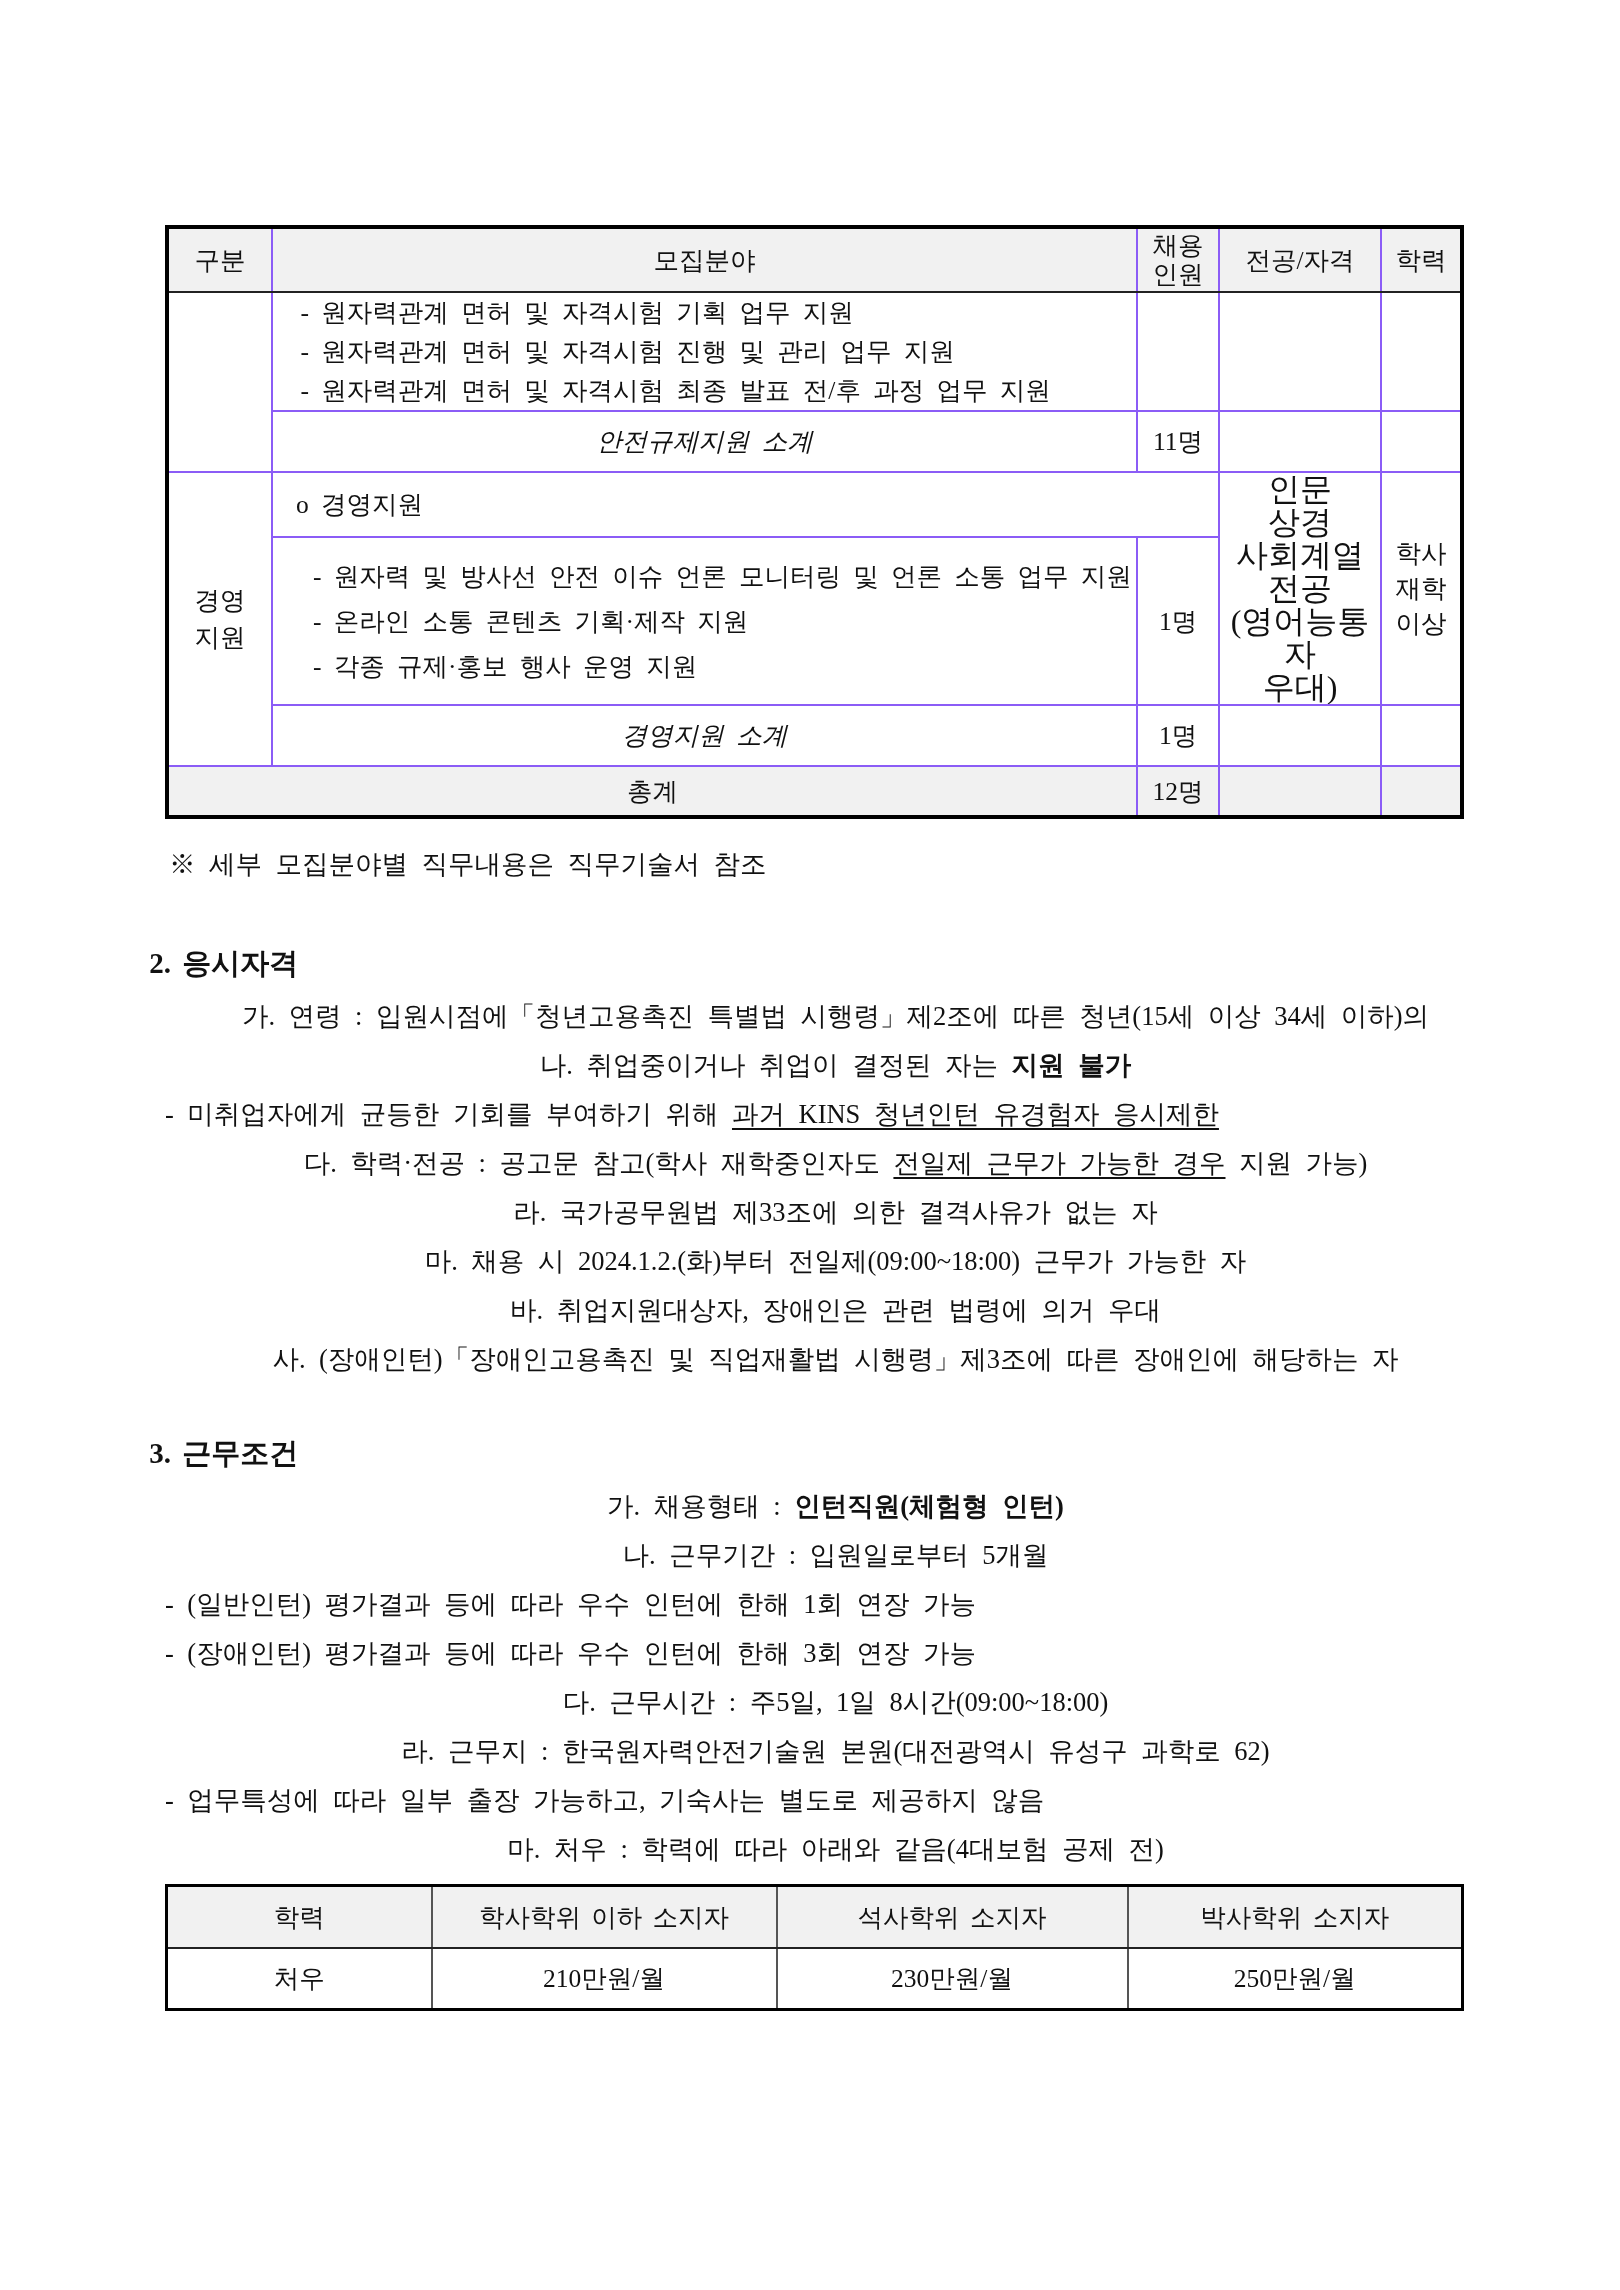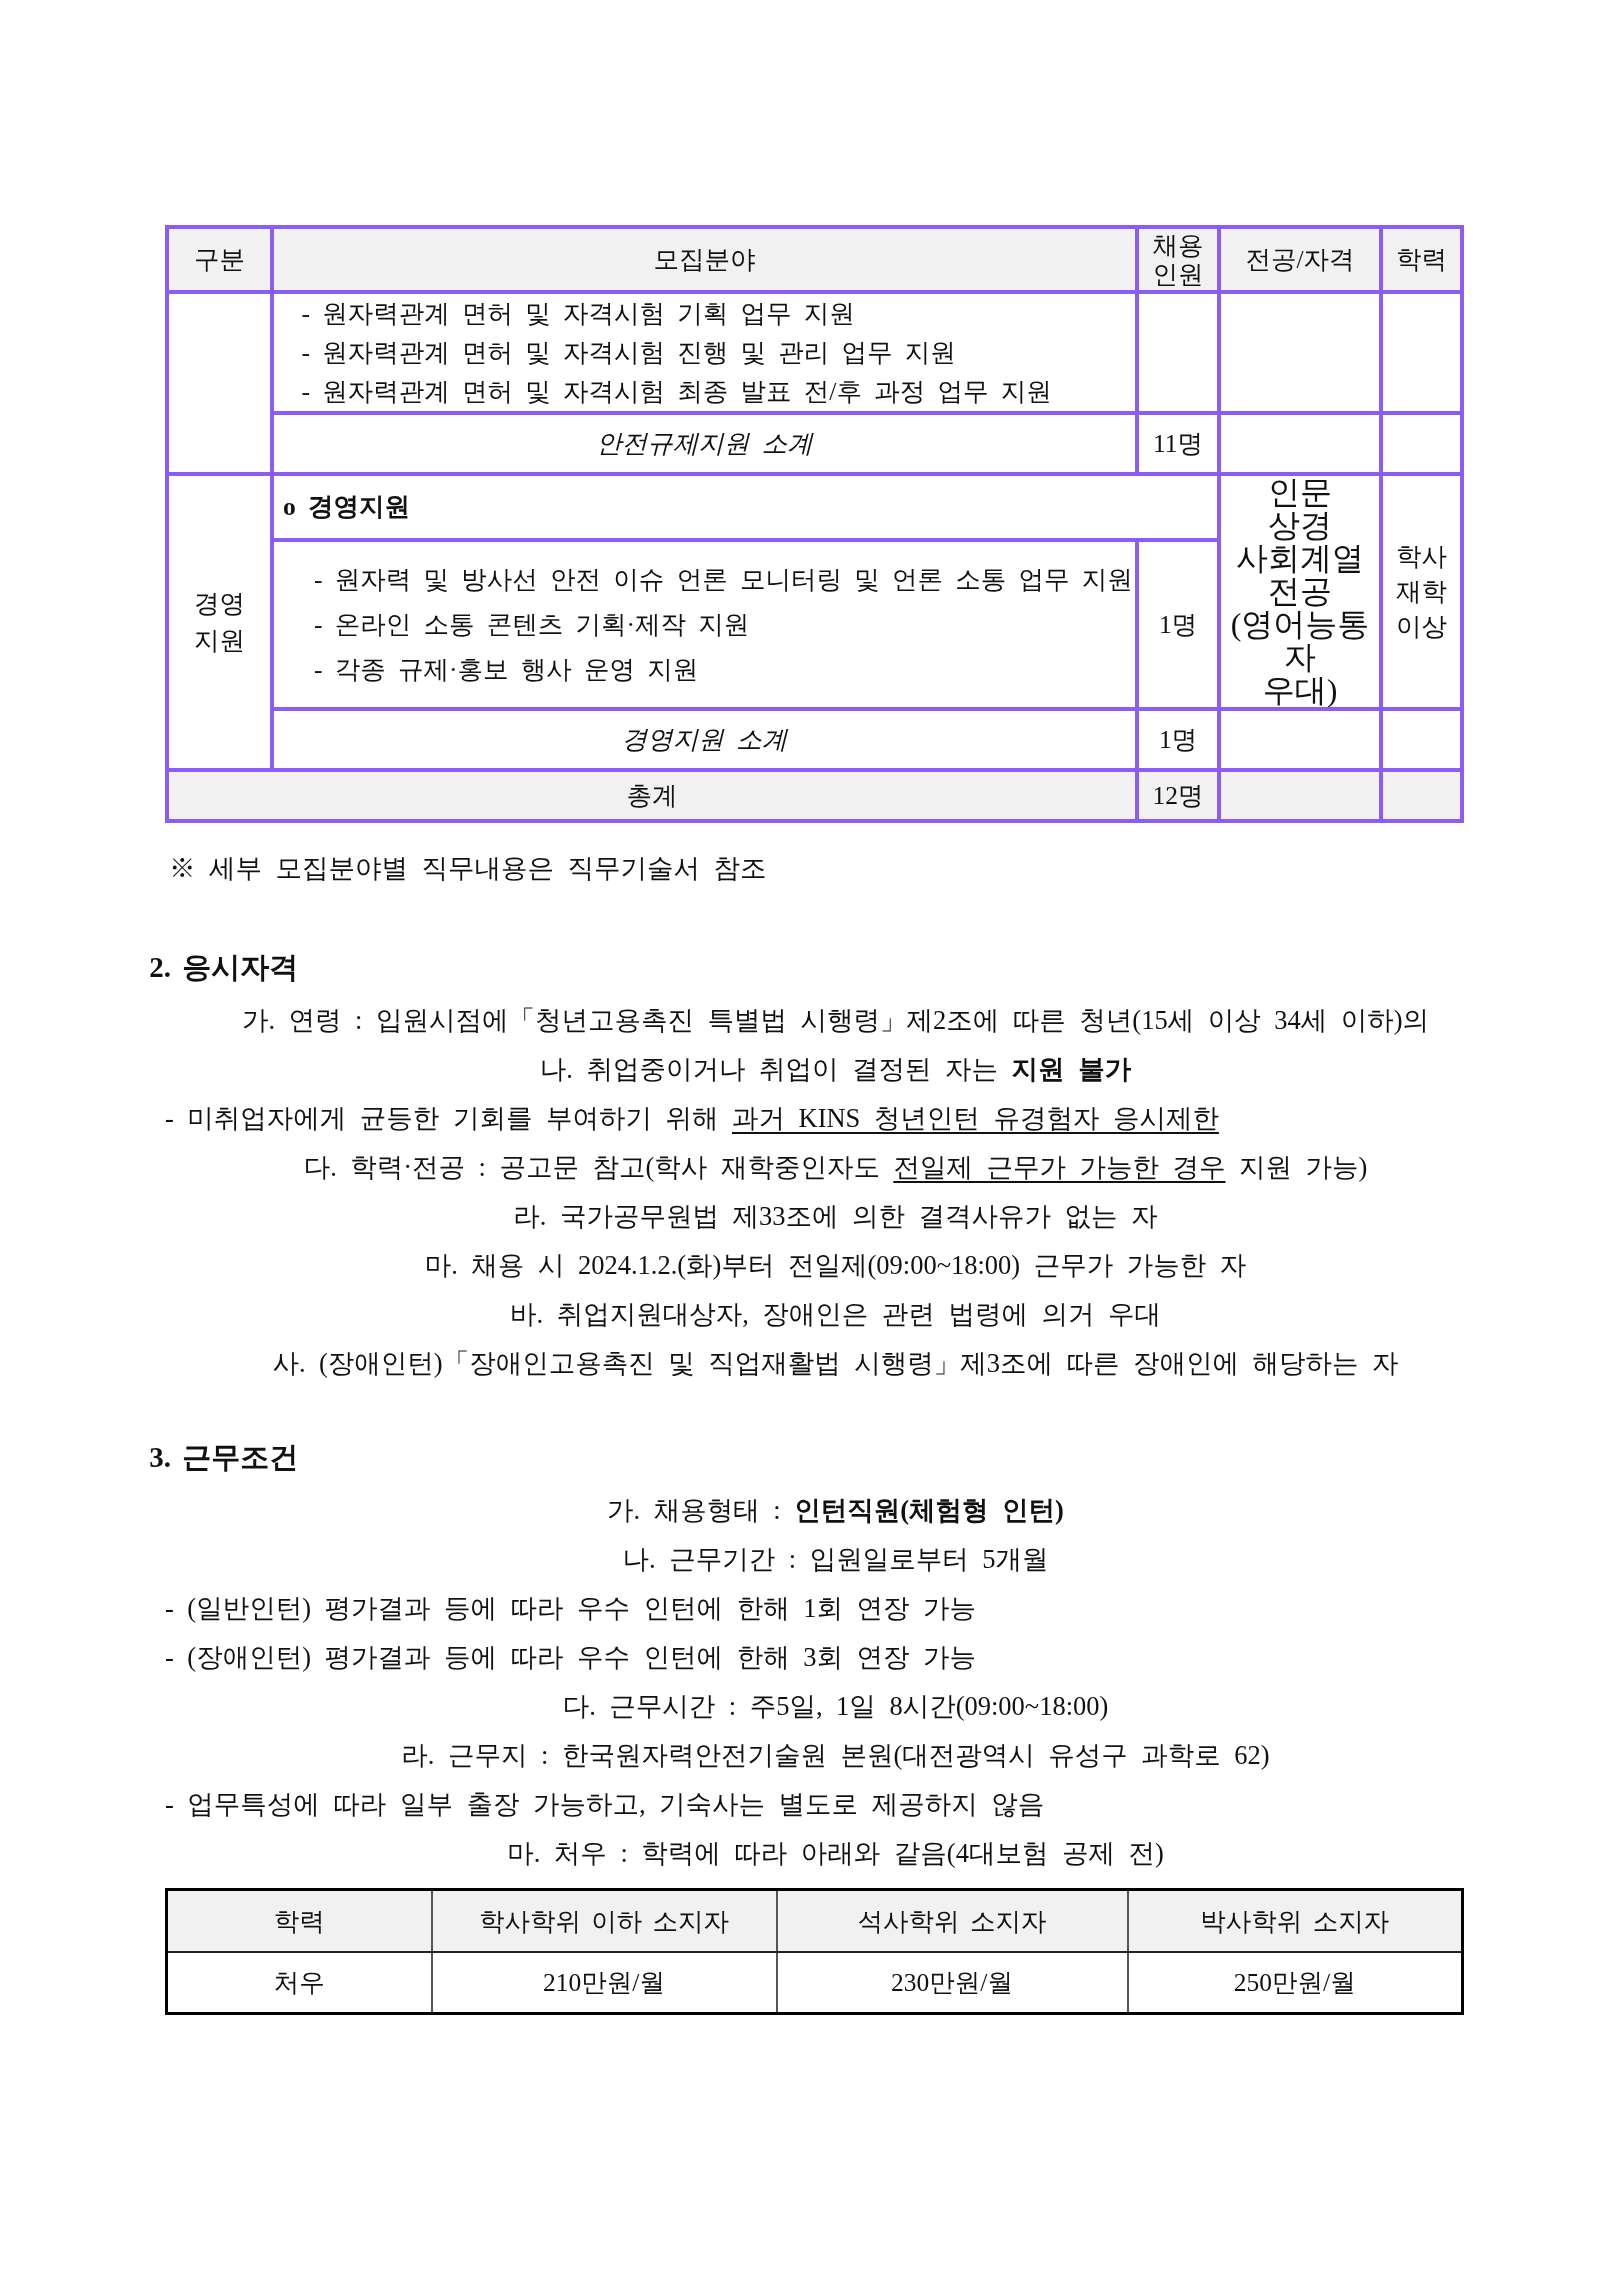--- a/index.html
+++ b/index.html
@@ -16,33 +16,33 @@
   }
 
   
   table { border-collapse: collapse; table-layout: fixed; }
   .t1 {
     width: 1296px;
     border: 4.9px solid #000;
     font-size: 25.5px;
     word-spacing: 5.9px;
   }
-  .t1 td { border: 4px solid #8b5cf6; vertical-align: middle; overflow: hidden; }
+  .t1 td { border: 2px solid #8b5cf6; vertical-align: middle; overflow: hidden; }
   .t1 tr.hdr td {
     background: #f1f1f1; text-align: center;
     border-bottom: 2.9px solid #222;
     height: 65px; line-height: 29px;
   }
   .t1 td.cnt, .t1 td.major, .t1 td.edu, .t1 td.gubun { text-align: center; }
   .pre { white-space: pre-line; }
   .t1 td.bullets-a { padding-left: 27.4px; line-height: 39px; height: 116px; }
   .t1 td.bullets-b { padding-left: 40px; line-height: 45px; height: 142px; }
   .t1 tr.subtotal td { height: 61px; }
   .t1 td.subtotal-label { text-align: center; font-style: italic; }
-  .t1 td.orow { font-weight: bold; padding-left: 9px; height: 55px; }
+  .t1 td.orow { font-weight: normal; padding-left: 23px; height: 55px; }
   .t1 td.major { font-size: 32px; line-height: 33px; }
   .t1 td.edu { font-size: 25.5px; line-height: 35px; }
   .t1 td.gubun { line-height: 37px; }
   .t1 tr.total td {
     background: #f1f1f1; height: 51px; text-align: center;
     border-top: 2.9px solid #222;
   }
   .t1 td.section-top { border-top: 2.9px solid #333; }
 
   

